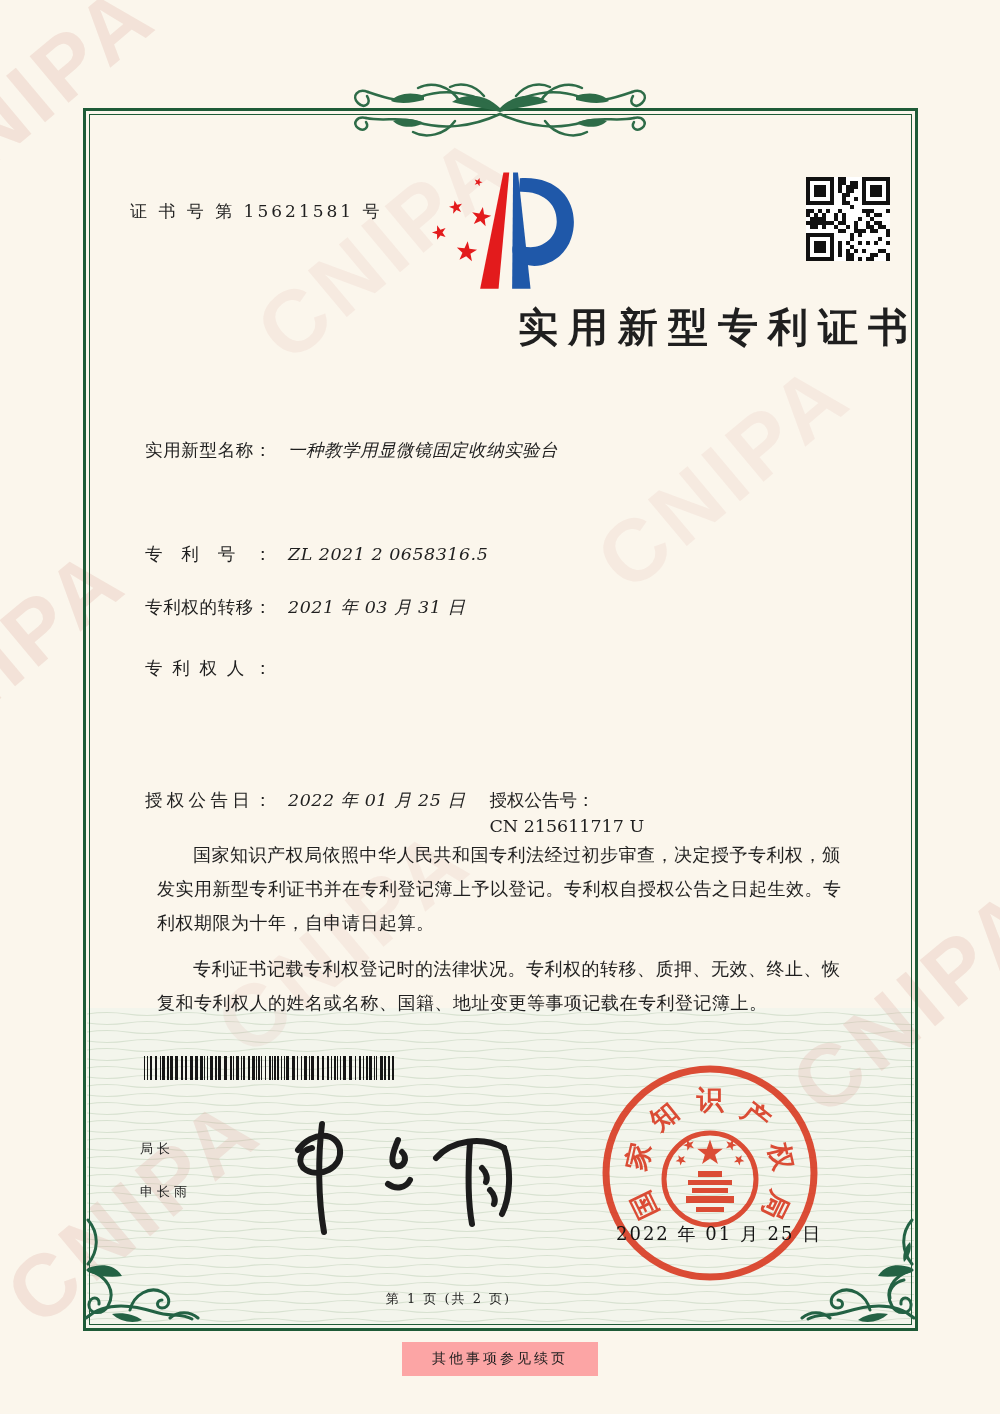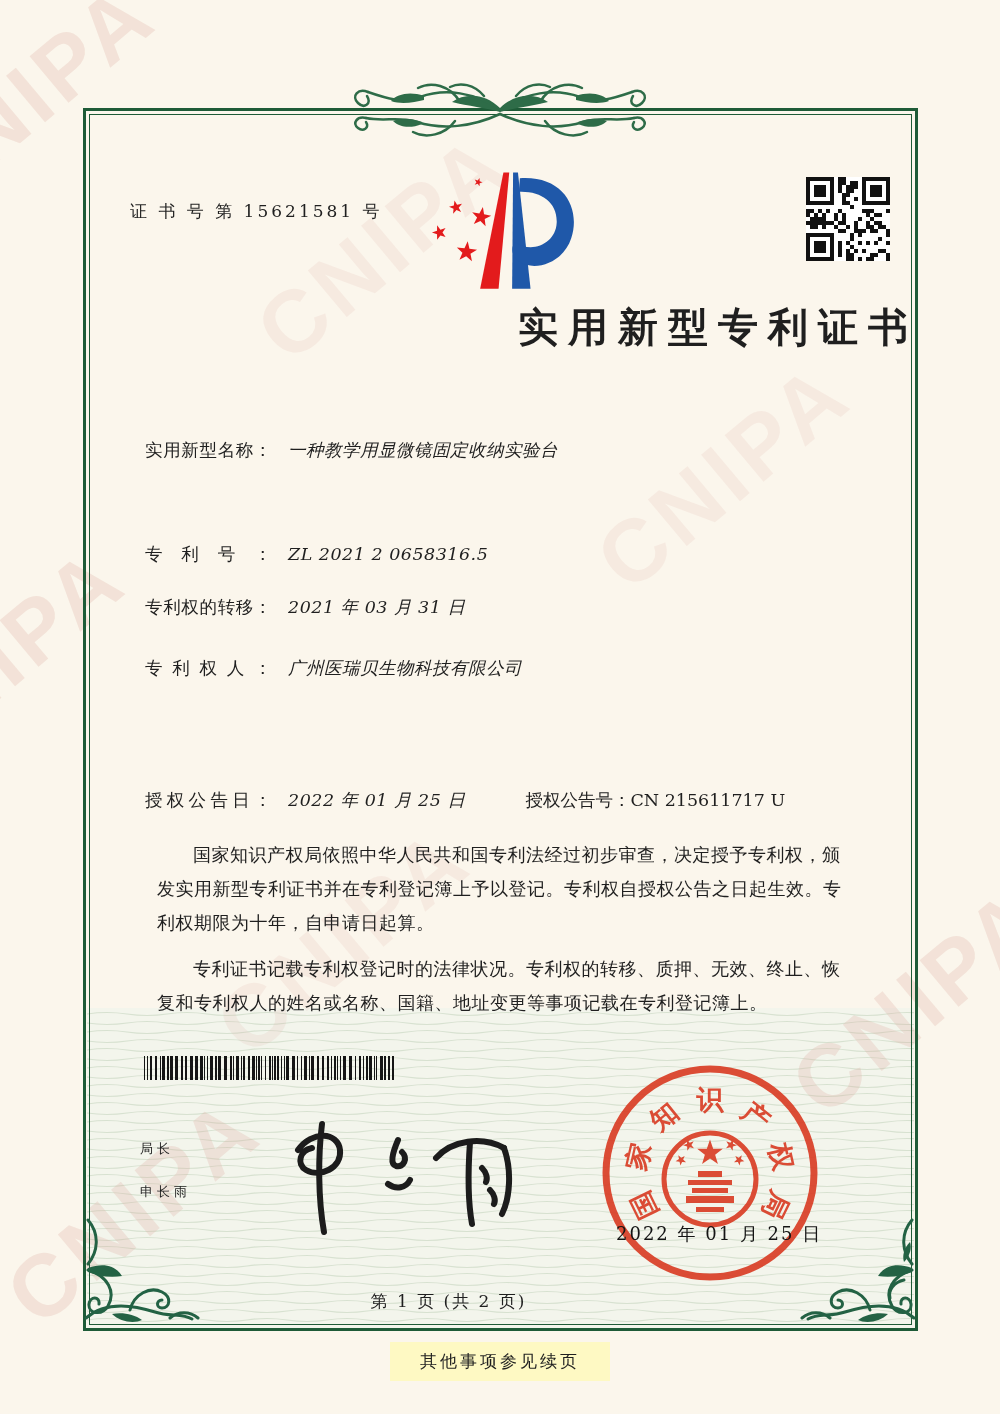--- a/index.html
+++ b/index.html
@@ -23,35 +23,35 @@
   .certno{position:absolute;left:130px;top:184px;font-size:17px;letter-spacing:3px;z-index:5;margin-top:16px;}
   .qr{position:absolute;left:806px;top:177px;width:84px;height:84px;z-index:5;background:#fff;}
   .logo{position:absolute;left:423px;top:168px;width:155px;height:132px;z-index:5;}
   .title{position:absolute;left:83px;top:300px;width:835px;text-align:right;
          font-size:40px;font-weight:700;letter-spacing:10px;z-index:5;}
   
   .row{position:absolute;left:145px;display:flex;font-size:17.5px;z-index:5;line-height:26px;}
   .flabel{flex:0 0 127px;text-align:justify;text-align-last:justify;letter-spacing:0.5px;}
   .fvalue{margin-left:16px;letter-spacing:0.5px;font-style:italic;}
   .addr .fvalue{width:535px;}
-  .pair2{display:flex;margin-left:60px;}
+  .pair2{display:flex;margin-left:24px;flex-direction:column;}
   
   .body-text{position:absolute;left:145px;top:826px;width:718px;font-size:18px;
              line-height:34px;z-index:5;}
   .body-text p{margin:12px;text-indent:2em;letter-spacing:0.5px;}
   
   .barcode{position:absolute;left:144px;top:1056px;width:256px;height:24px;z-index:5;}
   .signer{position:absolute;left:140px;z-index:5;font-size:13px;letter-spacing:4px;}
   .sig{position:absolute;left:260px;top:1106px;z-index:5;}
   .seal{position:absolute;left:594px;top:1057px;width:232px;height:232px;z-index:6;opacity:0.9;}
   .seal-date{position:absolute;left:616px;top:1222px;z-index:7;font-size:18px;letter-spacing:2px;color:#141414;}
   .pageinfo{position:absolute;left:83px;top:1290px;width:731px;text-align:center;
-            font-size:17px;letter-spacing:2px;z-index:5;}
-  .cont{position:absolute;left:50%;transform:translateX(-50%);top:1342px;background:#fef9c3;
-        padding:8px 30px;font-size:17px;letter-spacing:3px;z-index:5;}
+            font-size:13px;letter-spacing:2px;z-index:5;}
+  .cont{position:absolute;left:50%;transform:translateX(-50%);top:1342px;background:#fca5a5;
+        padding:8px 30px;font-size:14px;letter-spacing:3px;z-index:5;}
 </style>
 </head>
 <body>
 
 <div class="page">
 
   <div class="wm" style="left:-120px;top:46px;">CNIPA</div>
   <div class="wm light" style="left:235px;top:196px;">CNIPA</div>
   <div class="wm light" style="left:575px;top:425px;">CNIPA</div>
   <div class="wm" style="left:-150px;top:610px;">CNIPA</div>
@@ -308,21 +308,20 @@
   <div class="row" style="top:541px">
     <span class="flabel">专利号：</span>
     <span class="fvalue">ZL 2021 2 0658316.5</span>
   </div>
   <div class="row" style="top:594px">
     <span class="flabel">专利权的转移：</span>
     <span class="fvalue">2021 年 03 月 31 日</span>
   </div>
   <div class="row" style="top:655px">
     <span class="flabel">专利权人：</span>
-    <span class="fvalue">广州医瑞贝生物科技有限公司</span>
   </div>
   <div class="row" style="top:787px">
     <span class="flabel">授权公告日：</span>
     <span class="fvalue">2022 年 01 月 25 日</span>
     <span class="pair2">
       <span>授权公告号：</span>
       <span>CN 215611717 U</span>
     </span>
   </div>
 

